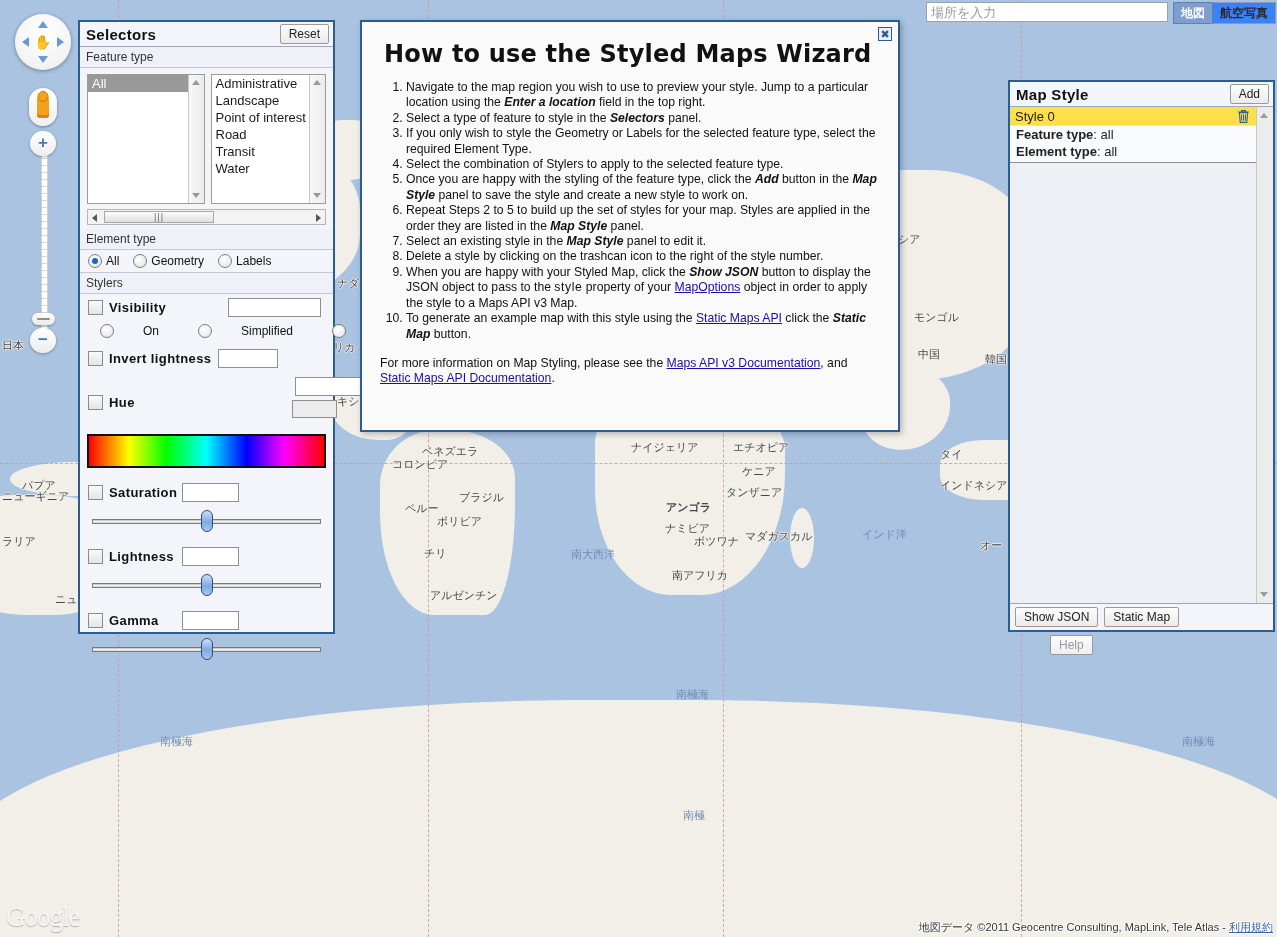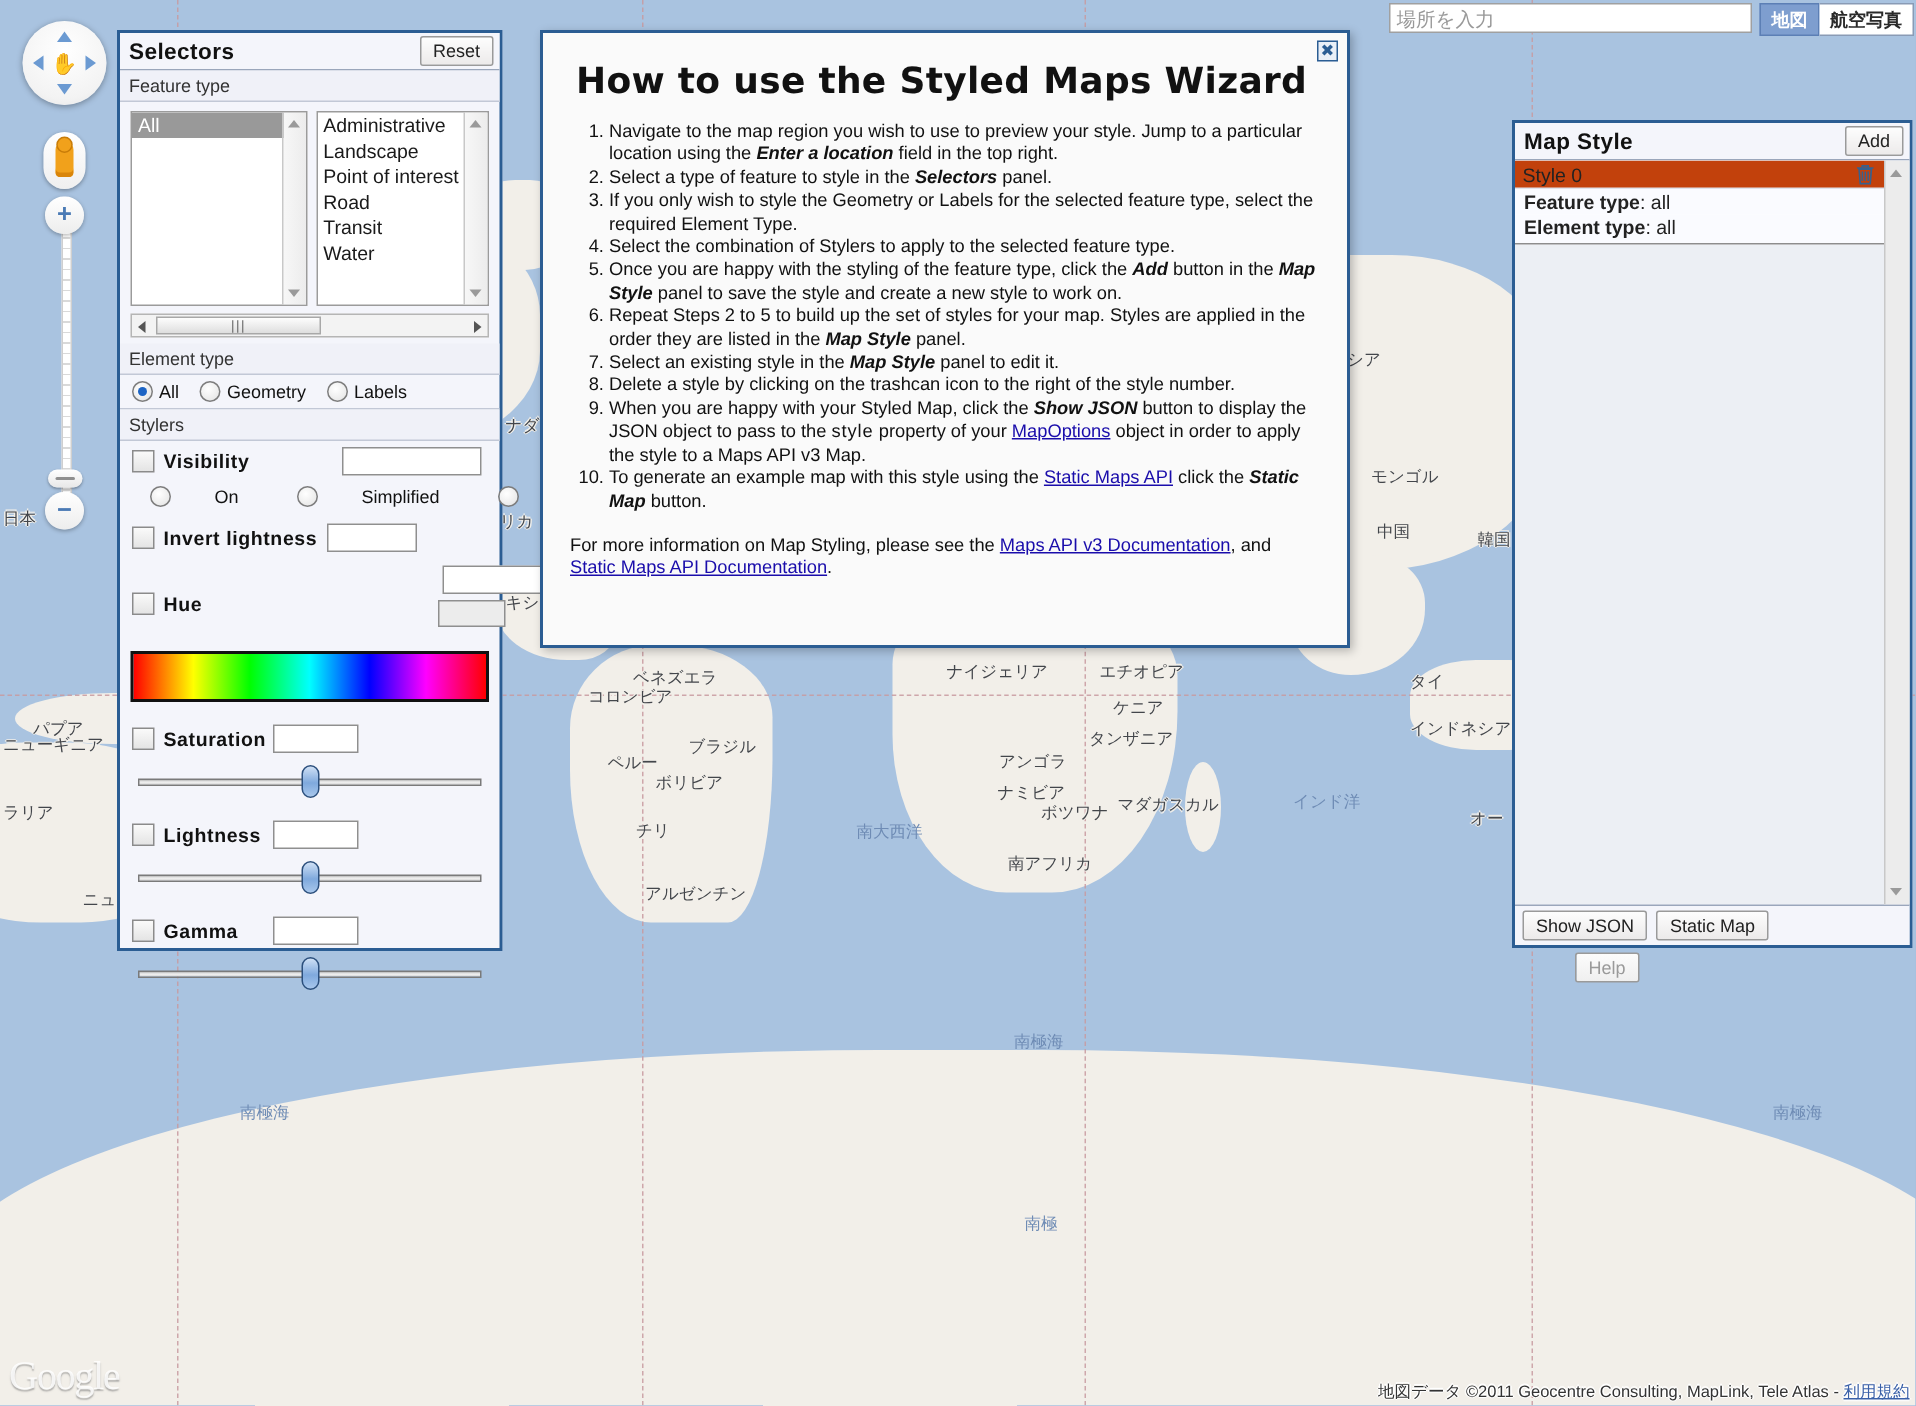--- a/index.html
+++ b/index.html
@@ -60,21 +60,21 @@
      background:linear-gradient(#fff,#e8e8e8);box-shadow:0 1px 2px rgba(0,0,0,.35);}
   #zoom-thumb::after{content:"";position:absolute;left:5px;top:5px;width:13px;height:2px;background:#8f8f8f;border-radius:1px;}
 
   
   #search-area{position:absolute;right:1px;top:2px;display:flex;align-items:flex-start;gap:5px;}
   #location-input{width:242px;height:20px;border:1px solid #a0a0a0;background:#fff;
      font-size:13px;color:#888;padding:1px 4px;box-sizing:border-box;}
   #location-input::placeholder{color:#999;}
   .maptype-btn{height:22px;min-width:38px;padding:2px 7px;box-sizing:border-box;
      font-size:12px;font-weight:bold;text-align:center;border:1px solid #8a9bb5;
-     background:#ffffff;color:#2a2a2a;line-height:17px;}
+     background:#3b82f6;color:#2a2a2a;line-height:17px;}
   .maptype-btn.active{background:#7e9ecf;color:#fff;border-color:#5c7fb5;}
   #maptype-group{display:flex;}
   #maptype-group .maptype-btn+.maptype-btn{border-left:none;}
 
   
   .panel{position:absolute;background:#f4f5fb;border:2px solid #2b5d93;box-sizing:border-box;}
   .panel-title{font-size:15px;font-weight:bold;color:#111;padding:2px 6px;letter-spacing:.3px;}
   .panel-head{display:flex;align-items:center;justify-content:space-between;
      border-bottom:1px solid #9aa6bb;background:#f4f5fb;height:25px;box-sizing:border-box;}
   .btn{border:1px solid #9a9a9a;background:linear-gradient(#fdfdfd,#eceaea);
@@ -127,21 +127,21 @@
   #hue-bar{margin:2px 7px 0 7px;height:34px;border:2px solid #111;box-sizing:border-box;
      background:linear-gradient(90deg,#f00,#ff0 17%,#0f0 33%,#0ff 50%,#00f 67%,#f0f 83%,#f00);}
   #hue-swatch{width:45px;height:18px;border:1px solid #8f8f8f;background:#ececec;box-sizing:border-box;}
 
   
   #mapstyle-panel{left:1008px;top:80px;width:267px;height:552px;display:flex;flex-direction:column;}
   #mapstyle-body{flex:1;display:flex;overflow:hidden;background:#eceff4;}
   #mapstyle-list{flex:1;background:#eceff4;}
   .style-entry{background:#fff;border-bottom:1px solid #8d8d8d;}
   .style-entry-head{display:flex;align-items:center;justify-content:space-between;
-     background:#c2410c;padding:1px 5px;border-bottom:1px solid #dfe3ec;}
+     background:#fde047;padding:1px 5px;border-bottom:1px solid #dfe3ec;}
   .style-entry-name{font-size:13px;color:#222;}
   .style-prop{font-size:13px;color:#222;padding:1px 6px;background:#fafbff;}
   .style-prop b{font-weight:bold;}
   #mapstyle-footer{display:flex;gap:6px;padding:3px 5px;background:#f4f5fb;border-top:1px solid #9aa6bb;}
   #help-button{position:absolute;left:1050px;top:635px;}
   #help-button .btn{color:#9a9a9a;background:linear-gradient(#fcfcfc,#efefef);}
 
   
   #wizard-dialog{position:absolute;left:360px;top:20px;width:540px;height:412px;
      background:#fafafa;border:2px solid #2b5d93;box-sizing:border-box;
@@ -198,21 +198,21 @@
       <div class="country-label" style="left: 392px; top: 457px;">コロンビア</div>
       <div class="country-label" style="left: 459px; top: 490px;">ブラジル</div>
       <div class="country-label" style="left: 405px; top: 501px;">ペルー</div>
       <div class="country-label" style="left: 437px; top: 514px;">ボリビア</div>
       <div class="country-label" style="left: 424px; top: 546px;">チリ</div>
       <div class="country-label" style="left: 430px; top: 588px;">アルゼンチン</div>
       <div class="country-label" style="left: 631px; top: 440px;">ナイジェリア</div>
       <div class="country-label" style="left: 733px; top: 440px;">エチオピア</div>
       <div class="country-label" style="left: 742px; top: 464px;">ケニア</div>
       <div class="country-label" style="left: 726px; top: 485px;">タンザニア</div>
-      <div class="country-label" style="left: 666px; top: 500px;">アンゴラ</div>
+      <div class="country-label" style="left: 666px; top: 500px; font-weight: bold;">アンゴラ</div>
       <div class="country-label" style="left: 665px; top: 521px;">ナミビア</div>
       <div class="country-label" style="left: 694px; top: 534px;">ボツワナ</div>
       <div class="country-label" style="left: 745px; top: 529px; text-align: center;">マダガスカル</div>
       <div class="country-label" style="left: 672px; top: 568px;">南アフリカ</div>
       <div class="country-label" style="left: 940px; top: 478px;">インドネシア</div>
       <div class="country-label" style="left: 22px; top: 478px;">パプア</div>
       <div class="country-label" style="left: 2px; top: 489px;">ニューギニア</div>
       <div class="country-label" style="left: 2px; top: 534px;">ラリア</div>
       <div class="country-label" style="left: 55px; top: 592px;">ニュー</div>
       <div class="sea-label" style="left: 571px; top: 547px;">南大西洋</div>

